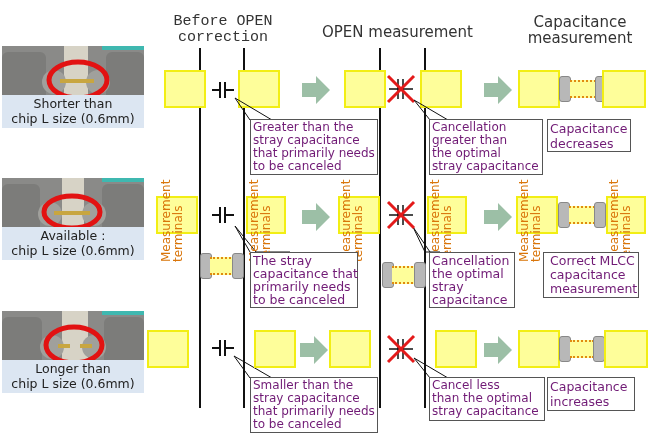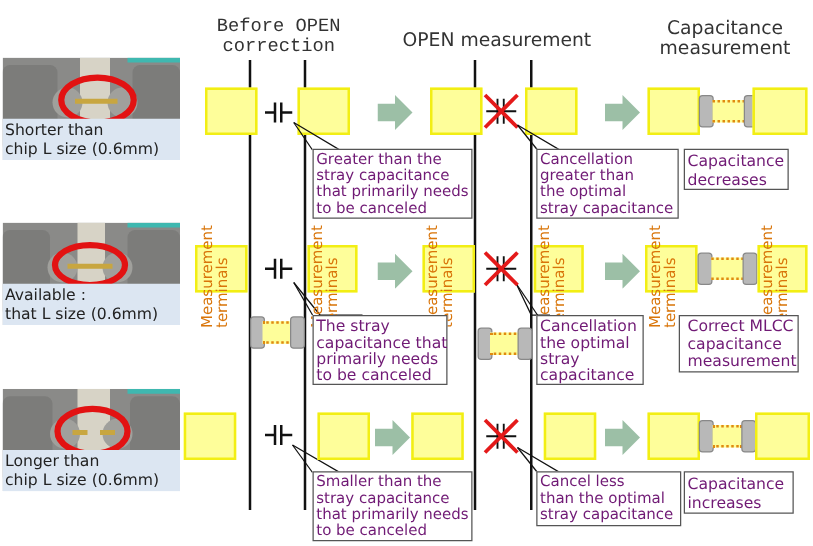--- a/index.html
+++ b/index.html
@@ -5,21 +5,21 @@
   html, body { margin:0; padding:0; }
   body { width:650px; height:437px; background:#ffffff; position:relative; overflow:hidden;
          font-family:"DejaVu Sans", sans-serif; color:#222; }
   .abs { position:absolute; }
   .hdr { font-size:15px; line-height:16px; color:#333; text-align:center; }
   .vline { position:absolute; width:2px; background:#111; }
   .ybox { position:absolute; background:#fefe9a; border:2px solid #f2ee14; box-sizing:border-box; }
   .term-label { position:absolute; color:#d9750a; font-size:12px; line-height:12px; writing-mode:vertical-rl; transform:rotate(180deg); white-space:nowrap; overflow:hidden; }
   .callout { position:absolute; background:#fff; border:1.5px solid #555; font-size:12px; line-height:13px; padding:1px 2px; box-sizing:border-box; color:#701a75; }
   .photo { position:absolute; left:2px; width:142px; height:82px; overflow:hidden; }
-  .photo-cap { position:absolute; left:0; bottom:0; width:100%; height:33px; background:#dce6f2; font-size:12.5px; line-height:15px; padding:1px 2px; box-sizing:border-box; color:#222; }
+  .photo-cap { position:absolute; left:0; bottom:0; width:100%; height:33px; background:#dce6f2; font-size:12.5px; line-height:15px; padding:1px 2px; box-sizing:border-box; color:#222;text-align:center; }
   .arrow { position:absolute; width:30px; height:28px; }
   .chip { position:absolute; height:26px; }
   .chip .cap-l, .chip .cap-r { position:absolute; top:0; width:12px; height:26px; background:#b8b8b8; border:1.5px solid #888; border-radius:3px; box-sizing:border-box; }
   .chip .body { position:absolute; top:4px; height:18px; background:#fefe9a; border-top:2px dotted #e08a10; border-bottom:2px dotted #e08a10; box-sizing:border-box; }
   svg { display:block; }
 </style>
 </head>
 <body>
 
 <div class="abs hdr" style="left:168px;top:14px;width:110px;white-space:pre;font-family:Liberation Mono, monospace;">Before OPEN
@@ -114,21 +114,21 @@
     <rect x="60" y="0" width="22" height="82" fill="#d7d3c6"></rect>
     <rect x="100" y="0" width="42" height="4" fill="#3fb8b0"></rect>
     <rect x="0" y="6" width="38" height="70" rx="6" fill="#7c7c7a"></rect>
     <rect x="100" y="6" width="42" height="70" rx="6" fill="#7c7c7a"></rect>
     <circle cx="48" cy="36" r="12" fill="#a0a09c"></circle>
     <circle cx="92" cy="36" r="12" fill="#a0a09c"></circle>
     <rect x="52" y="33" width="36" height="4" fill="#c8a640"></rect>
     <ellipse cx="70" cy="34" rx="28" ry="16" fill="none" stroke="#e21212" stroke-width="5"></ellipse>
   </svg>
   <div class="photo-cap" style="white-space:pre;">Available :
-that L size (0.6mm)</div>
+chip L size (0.6mm)</div>
 </div>
 
 <div class="ybox" style="left:156px;top:196px;width:42px;height:38px;"></div>
 <div class="term-label" style="left:160px;top:166px;height:96px;white-space:pre;text-align:left;">Measurement
 terminals</div>
 
 <svg class="abs" style="left:212px;top:205px;" width="22" height="20">
   <line x1="0" y1="10" x2="8" y2="10" stroke="#111" stroke-width="2"></line>
   <line x1="8" y1="2" x2="8" y2="18" stroke="#111" stroke-width="2"></line>
   <line x1="13" y1="2" x2="13" y2="18" stroke="#111" stroke-width="2"></line>

